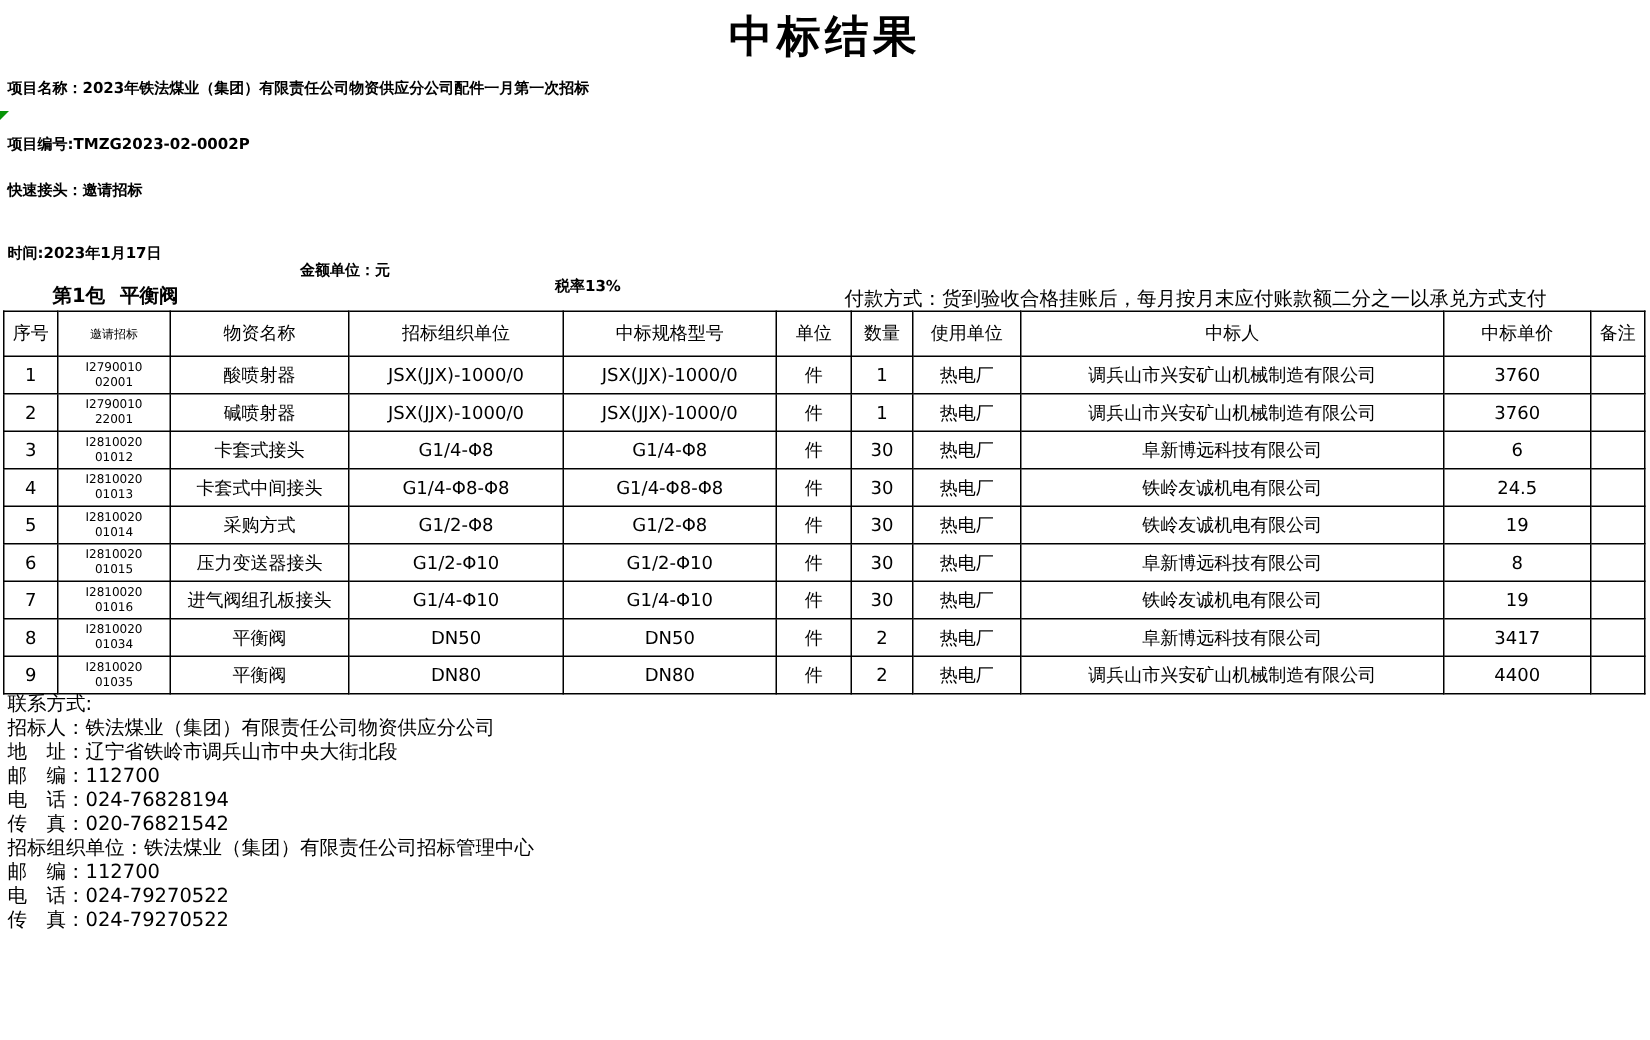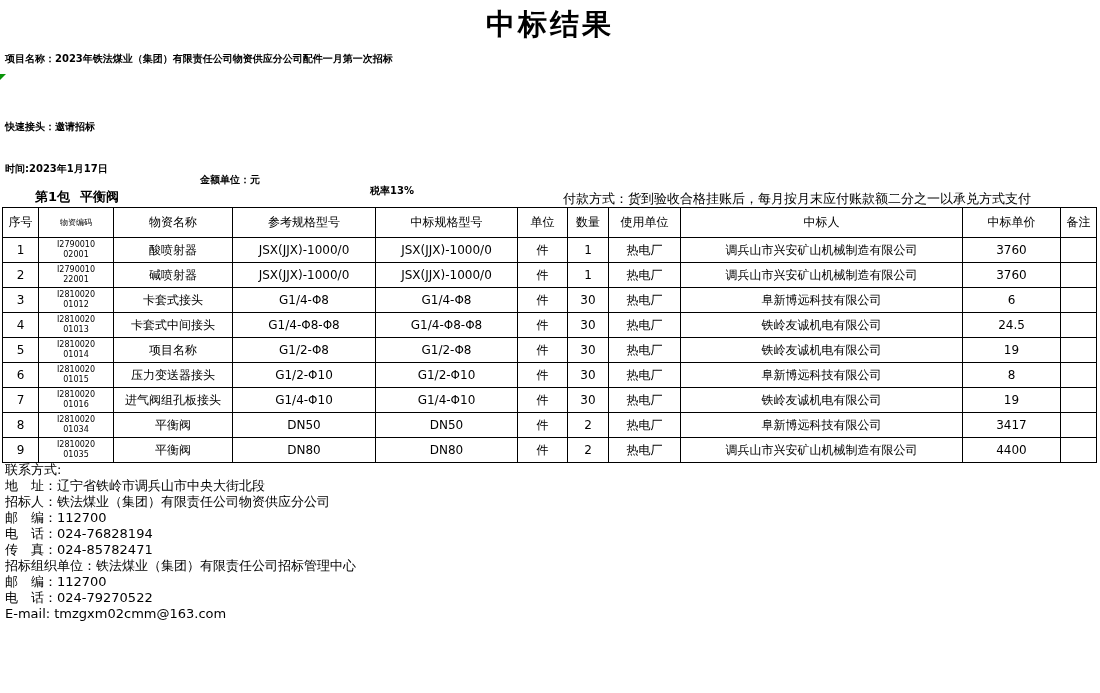--- a/index.html
+++ b/index.html
@@ -40,20 +40,21 @@
 <body>
 
 <div class="page">
 
   <div class="doc-title">中标结果</div>
 
   <div class="meta" style="top:52px">项目名称：2023年铁法煤业（集团）有限责任公司物资供应分公司配件一月第一次招标</div>
 
   <div class="green-marker"></div>
 
+  <div class="meta" style="top:89px">项目编号:TMZG2023-02-0002P</div>
 
   <div class="meta" style="top:120px">快速接头：邀请招标</div>
 
   <div class="meta" style="top:151px;left:0;width:100%">
     <span style="position:absolute;left:5px">时间:2023年1月17日</span>
     <span style="position:absolute;left:200px">金额单位：元</span>
     <span style="position:absolute;left:370px">税率13%</span>
   </div>
 
   <div class="pkg">
@@ -73,23 +74,23 @@
         <col style="width:50px">
       <col style="width:41px">
         <col style="width:72px">
         <col style="width:282px">
       <col style="width:98px">
         <col style="width:36px">
     </colgroup>
     <thead>
       <tr>
           <th>序号</th>
-          <th class="code-col">物资编码</th>
+          <th class="code-col">邀请招标</th>
           <th>物资名称</th>
-          <th>参考规格型号</th>
+          <th>招标组织单位</th>
           <th>中标规格型号</th>
           <th>单位</th>
           <th>数量</th>
           <th>使用单位</th>
           <th>中标人</th>
           <th>中标单价</th>
           <th>备注</th>
         </tr>
     </thead>
     <tbody>
@@ -156,21 +157,21 @@
           <td>铁岭友诚机电有限公司</td>
           <td>24.5</td>
           <td></td>
         </tr>
         <tr>
           <td>5</td>
           <td class="code-cell">
             <div>I2810020</div>
             <div>01014</div>
           </td>
-          <td>项目名称</td>
+          <td>采购方式</td>
           <td>G1/2-Φ8</td>
           <td>G1/2-Φ8</td>
           <td>件</td>
           <td>30</td>
           <td>热电厂</td>
           <td>铁岭友诚机电有限公司</td>
           <td>19</td>
           <td></td>
         </tr>
         <tr>
@@ -235,24 +236,24 @@
           <td>热电厂</td>
           <td>调兵山市兴安矿山机械制造有限公司</td>
           <td>4400</td>
           <td></td>
         </tr>
       </tbody>
   </table>
 
   <div class="contact">
       <div class="contact-line">联系方式:</div>
+      <div class="contact-line">招标人：铁法煤业（集团）有限责任公司物资供应分公司</div>
       <div class="contact-line">地　址：辽宁省铁岭市调兵山市中央大街北段</div>
-      <div class="contact-line">招标人：铁法煤业（集团）有限责任公司物资供应分公司</div>
       <div class="contact-line">邮　编：112700</div>
       <div class="contact-line">电　话：024-76828194</div>
-      <div class="contact-line">传　真：024-85782471</div>
+      <div class="contact-line">传　真：020-76821542</div>
       <div class="contact-line">招标组织单位：铁法煤业（集团）有限责任公司招标管理中心</div>
       <div class="contact-line">邮　编：112700</div>
       <div class="contact-line">电　话：024-79270522</div>
-      <div class="contact-line">E-mail: tmzgxm02cmm@163.com</div>
+      <div class="contact-line">传　真：024-79270522</div>
     </div>
 
 </div>
 
 </body></html>

